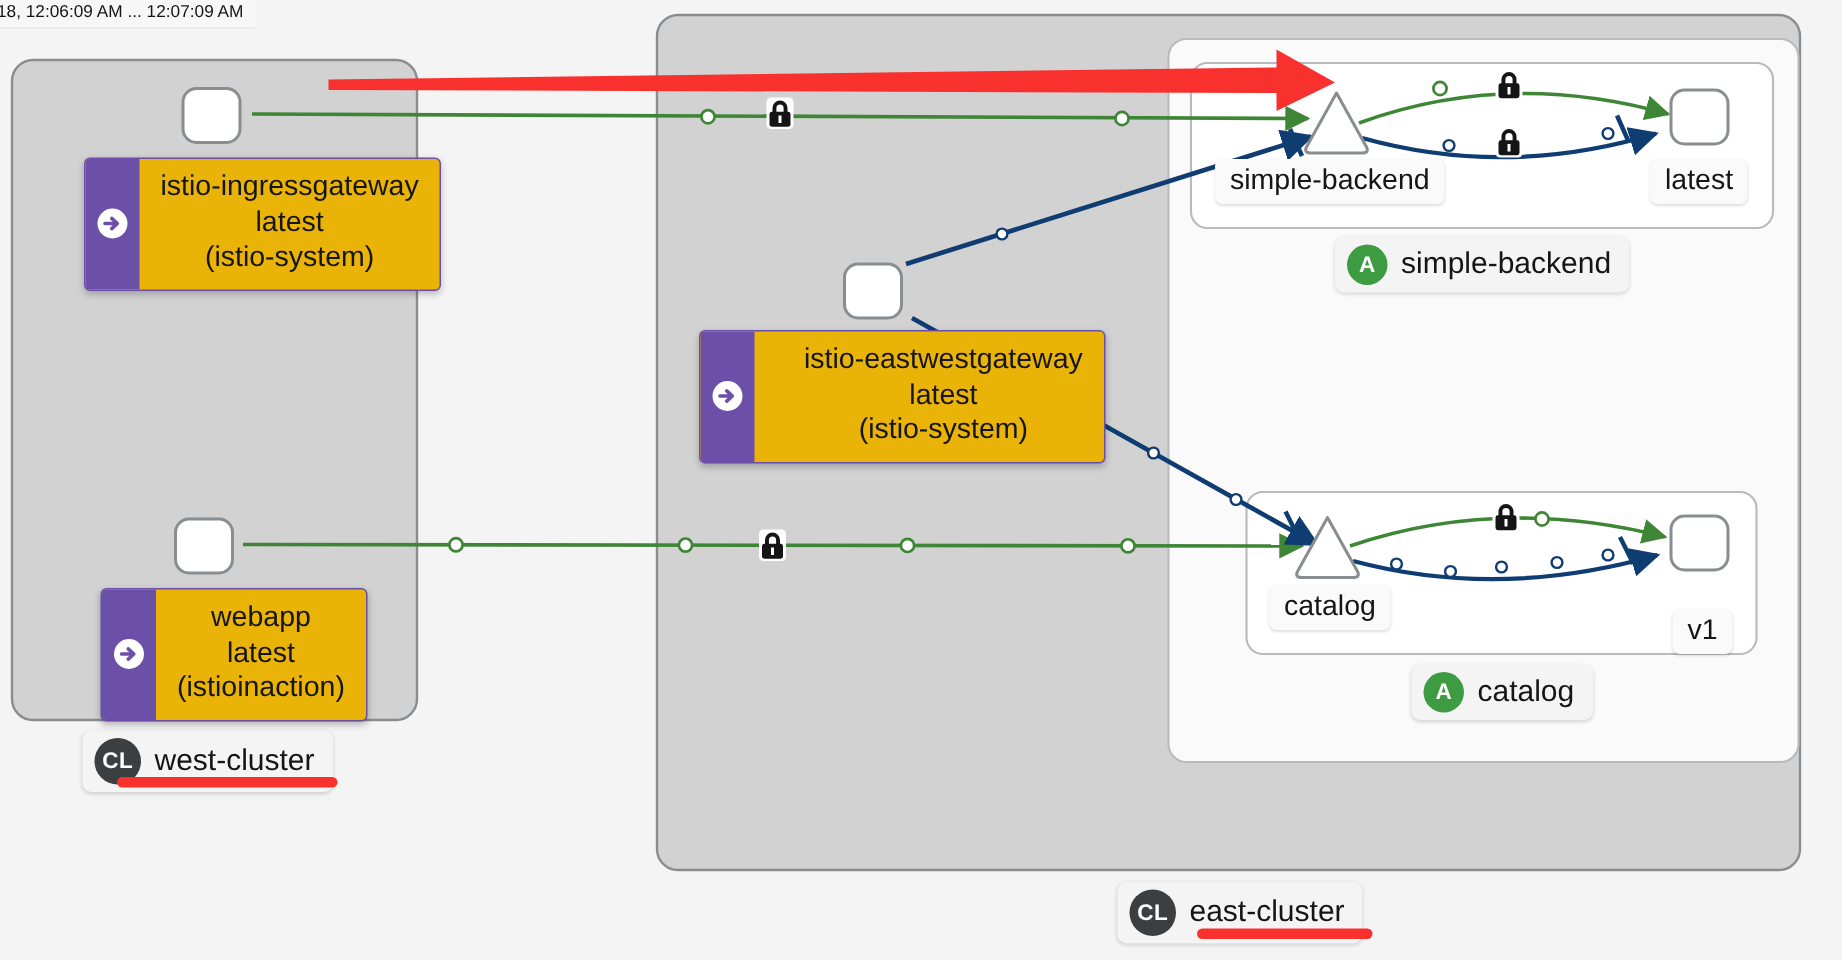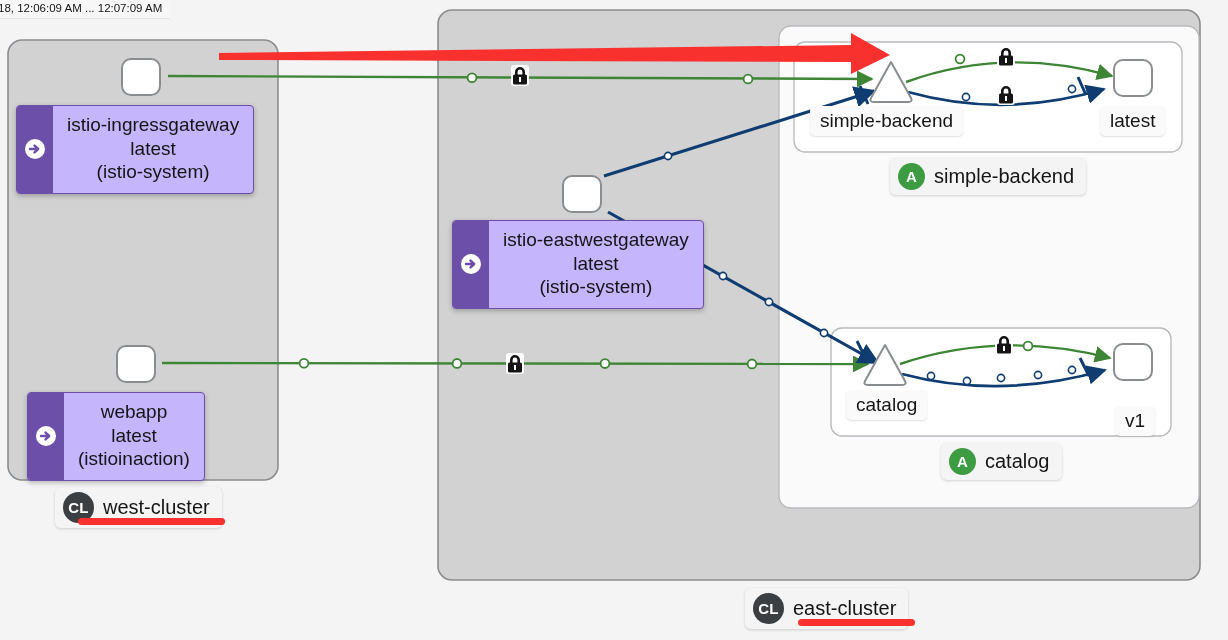--- a/index.html
+++ b/index.html
@@ -110,26 +110,27 @@
     border-radius: 4px;
     background: #f8312f;
     z-index: 46;
   }
 
   
   .tooltip-card {
     position: absolute;
     display: flex;
     align-items: stretch;
-    background: #c4b5fd;
+    background: #eab308;
     border: 1px solid #6b4fa8;
     border-radius: 4px;
     box-shadow: 0 2px 5px rgba(0,0,0,0.25);
     z-index: 50;
     overflow: hidden;
+    margin-left: 40px;
   }
   .tooltip-bar {
     width: 36px;
     background: #6b4fa8;
     display: flex;
     align-items: center;
     justify-content: center;
     flex: 0 0 36px;
   }
   .tooltip-body {
@@ -343,21 +344,21 @@
         <path d="M 6 11 L 13 11 M 10.5 7.6 L 14.2 11 L 10.5 14.4" stroke="#6b4fa8" stroke-width="2.4" fill="none" stroke-linecap="round" stroke-linejoin="round"></path>
       </svg>
     </div>
     <div class="tooltip-body">
       <span class="tt-line">istio-ingressgateway</span>
       <span class="tt-line">latest</span>
       <span class="tt-line">(istio-system)</span>
     </div>
   </div>
 
-  <div class="tooltip-card" style="left:452px; top:220px;">
+  <div class="tooltip-card" style="left:426px; top:220px;gap:19px;">
     <div class="tooltip-bar">
       <svg width="22" height="22" viewBox="0 0 22 22">
         <circle cx="11" cy="11" r="10" fill="#ffffff"></circle>
         <path d="M 6 11 L 13 11 M 10.5 7.6 L 14.2 11 L 10.5 14.4" stroke="#6b4fa8" stroke-width="2.4" fill="none" stroke-linecap="round" stroke-linejoin="round"></path>
       </svg>
     </div>
     <div class="tooltip-body">
       <span class="tt-line">istio-eastwestgateway</span>
       <span class="tt-line">latest</span>
       <span class="tt-line">(istio-system)</span>

